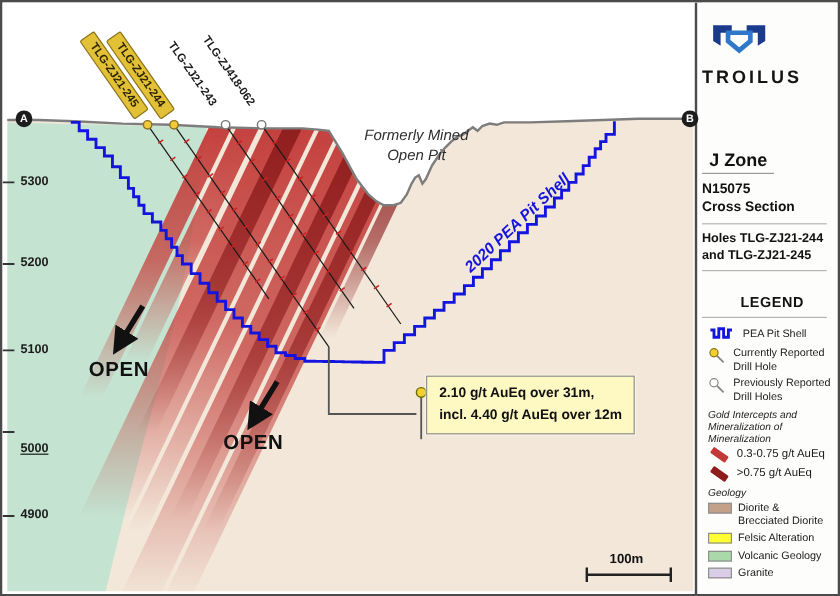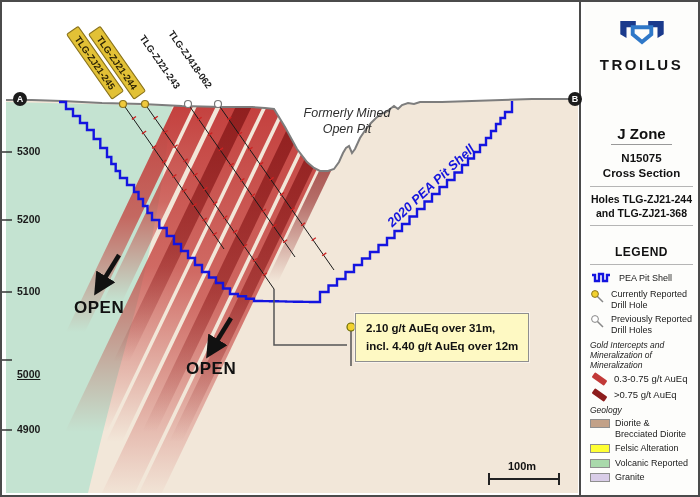--- a/index.html
+++ b/index.html
@@ -16,27 +16,27 @@
     transform:rotate(55deg);padding:1px 4px;line-height:11px;text-align:center;}
   .drill-label.hl{background:#e2c136;border:1px solid #8a731c;border-radius:2px;color:#2d2405;}
   .formerly{font-style:italic;font-size:12.5px;color:#2e2e2e;text-align:center;line-height:16px;}
   .pea-lab{font-weight:bold;font-style:italic;font-size:13px;color:#1414dd;transform:rotate(-43deg);}
   .open-lab{font-weight:800;font-size:17px;color:#111;letter-spacing:.5px;}
   .anno{position:absolute;background:#fef9c3;border:1px solid #8f8f8f;padding:5px 10px;font-size:11.5px;
     font-weight:bold;color:#111;line-height:1.6;box-shadow:0 0 0 1px rgba(255,255,255,.5);}
   .scale-lab{font-size:11px;font-weight:bold;color:#111;}
   
   #panel{position:absolute;left:583px;top:0;width:113px;height:493px;background:#fdfdfb;display:flex;
-    flex-direction:column;align-items:center;}
+    flex-direction:column;align-items:flex-start;}
   .brand{font-size:15px;font-weight:800;letter-spacing:2.5px;color:#141414;margin-top:2px;}
   .zone-title{font-size:15px;font-weight:800;color:#111;border-bottom:1.5px solid #999;padding:0 6px 2px;margin-top:52px;}
   .sec-line{font-size:11.5px;font-weight:bold;color:#111;line-height:15px;}
   .divider{width:92%;height:1px;background:#b5b5b5;margin:5px 0;}
   .holes-line{font-size:10.5px;font-weight:bold;color:#111;line-height:14px;}
-  .legend-title{font-size:12px;font-weight:800;color:#111;letter-spacing:.5px;margin-top:14px;}
+  .legend-title{font-size:12px;font-weight:800;color:#111;letter-spacing:.5px;margin-top:14px;margin-left:32px;}
   .lrow{display:flex;align-items:flex-start;width:100%;padding:2px 5px;gap:5px;}
   .lrow .ltxt{font-size:9px;font-weight:400;color:#1a1a1a;line-height:10.5px;}
   .lhead{font-size:8.5px;font-style:italic;color:#222;line-height:10px;padding:3px 5px 1px;width:100%;}
   .swatch{width:20px;height:9px;border:1px solid #8f8f8f;flex:0 0 auto;margin-top:1px;}
   .gradebar{width:15px;height:6px;transform:rotate(35deg);flex:0 0 auto;margin:3px 2px 0 2px;border-radius:1px;}
   .licon{flex:0 0 auto;}
 </style>
 </head>
 <body>
 
@@ -200,21 +200,21 @@
       <path d="M68,6 h-20 v8 h12 v14 l8,-5 z" fill="#1a3a8c"></path>
       <path d="M28,14 h24 v9 l-12,10 l-12,-10 z" fill="none" stroke="#2f78c8" stroke-width="5"></path>
     </svg>
     <div class="brand">TROILUS</div>
 
     <div class="zone-title">J Zone</div>
     <div class="sec-line" style="margin-top:6px;">N15075</div>
     <div class="sec-line">Cross Section</div>
     <div class="divider"></div>
     <div class="holes-line">Holes TLG-ZJ21-244</div>
-    <div class="holes-line">and TLG-ZJ21-368</div>
+    <div class="holes-line">and TLG-ZJ21-245</div>
     <div class="divider"></div>
 
     <div class="legend-title">LEGEND</div>
     <div class="divider"></div>
 
     <div class="lrow">
       <svg class="licon" width="24" height="13">
         <path d="M2,3 l3,0 0,6 4,0 0,-7 4,0 0,7 4,0 0,-6 3,0" fill="none" stroke="#1414e0" stroke-width="2.4"></path>
       </svg>
       <span class="ltxt" style="margin-top:1px;">PEA Pit Shell</span>
@@ -255,20 +255,20 @@
     <div class="lrow">
       <span class="swatch" style="background: rgb(194, 161, 136);"></span>
       <span class="ltxt"><span>Diorite &amp;</span><br><span>Brecciated Diorite</span></span>
     </div>
     <div class="lrow">
       <span class="swatch" style="background: rgb(255, 255, 51);"></span>
       <span class="ltxt">Felsic Alteration</span>
     </div>
     <div class="lrow">
       <span class="swatch" style="background: rgb(169, 217, 171);"></span>
-      <span class="ltxt">Volcanic Reported</span>
+      <span class="ltxt">Volcanic Geology</span>
     </div>
     <div class="lrow">
       <span class="swatch" style="background: rgb(217, 205, 232);"></span>
       <span class="ltxt">Granite</span>
     </div>
   </div>
 </div>
 
 </body></html>

